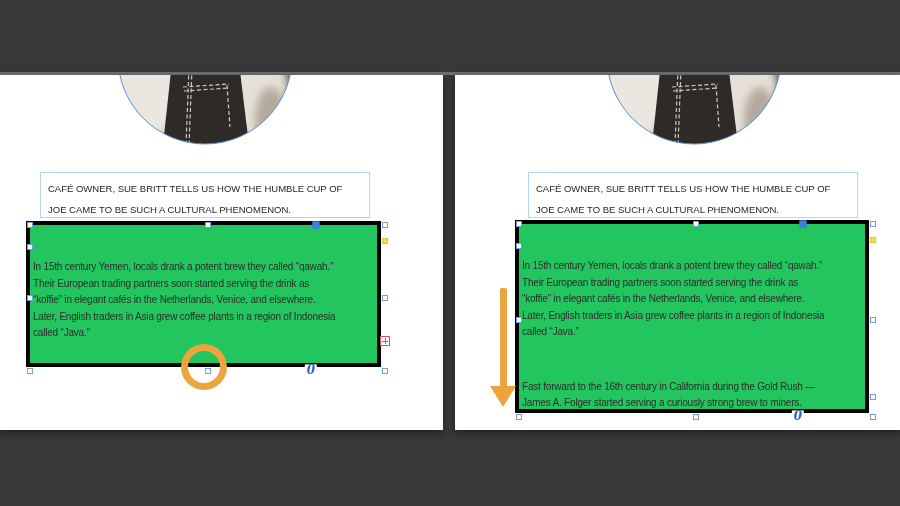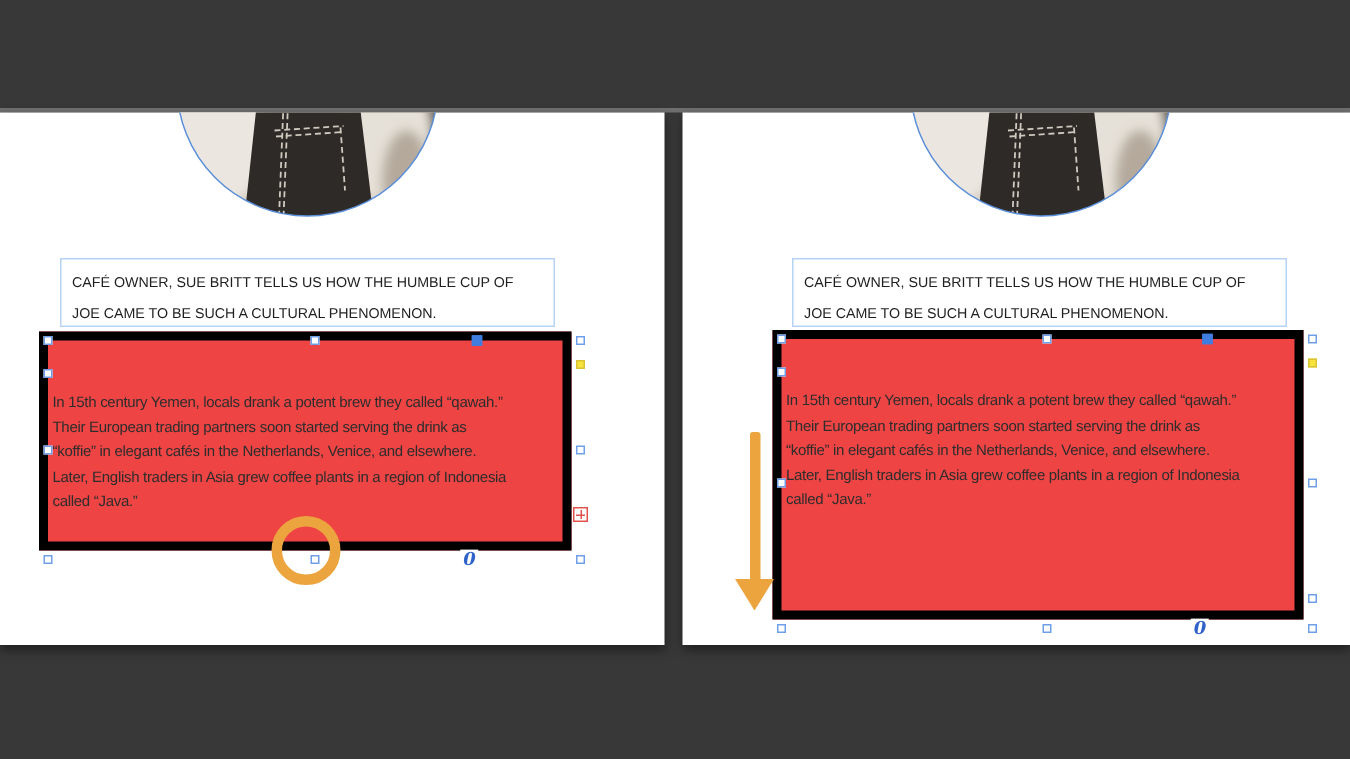--- a/index.html
+++ b/index.html
@@ -29,22 +29,22 @@
   }
   .page-left  .caption-frame{left:40px;}
   .page-right .caption-frame{left:73px;}
   .caption-text{
     padding:5px 0 0 7px;
     font-size:9.5px;line-height:21px;letter-spacing:0px;
     color:#1f1f1f;white-space:pre;overflow:hidden;
   }
 
   .text-frame{
-    position:absolute;border:6px solid #000000;box-sizing:border-box;
-    background:#ef4444;
+    position:absolute;border:4px solid #000000;box-sizing:border-box;
+    background:#22c55e;
   }
   .page-left  .text-frame{left:26px;top:146px;width:355px;height:146px;}
   .page-right .text-frame{left:60px;top:145px;width:354px;height:193px;}
   .frame-text{
     padding:1px 0 0 3px;color:#2d2d2d;
     font-size:10px;line-height:16.5px;letter-spacing:-0.2px;
     white-space:pre;overflow:hidden;height:100%;box-sizing:border-box;
   }
   .frame-text p{margin:0 0 5px 0;}
 
@@ -196,20 +196,22 @@
 JOE CAME TO BE SUCH A CULTURAL PHENOMENON.</div>
     </div>
 
     <div class="text-frame">
       <div class="frame-text">
         <p>In 15th century Yemen, locals drank a potent brew they called “qawah.”
 Their European trading partners soon started serving the drink as
 “koffie” in elegant cafés in the Netherlands, Venice, and elsewhere.
 Later, English traders in Asia grew coffee plants in a region of Indonesia
 called “Java.”</p>
+        <p>Fast forward to the 16th century in California during the Gold Rush —
+James A. Folger started serving a curiously strong brew to miners.</p>
         
       </div>
       <span class="handle" style="left:0;top:0"></span>
       <span class="handle" style="left:177px;top:0"></span>
       <span class="handle" style="left:354px;top:0"></span>
       <span class="handle" style="left:0;top:96px"></span>
       <span class="handle" style="left:354px;top:96px"></span>
       <span class="handle" style="left:0;top:193px"></span>
       <span class="handle" style="left:177px;top:193px"></span>
       <span class="handle" style="left:354px;top:193px"></span>

